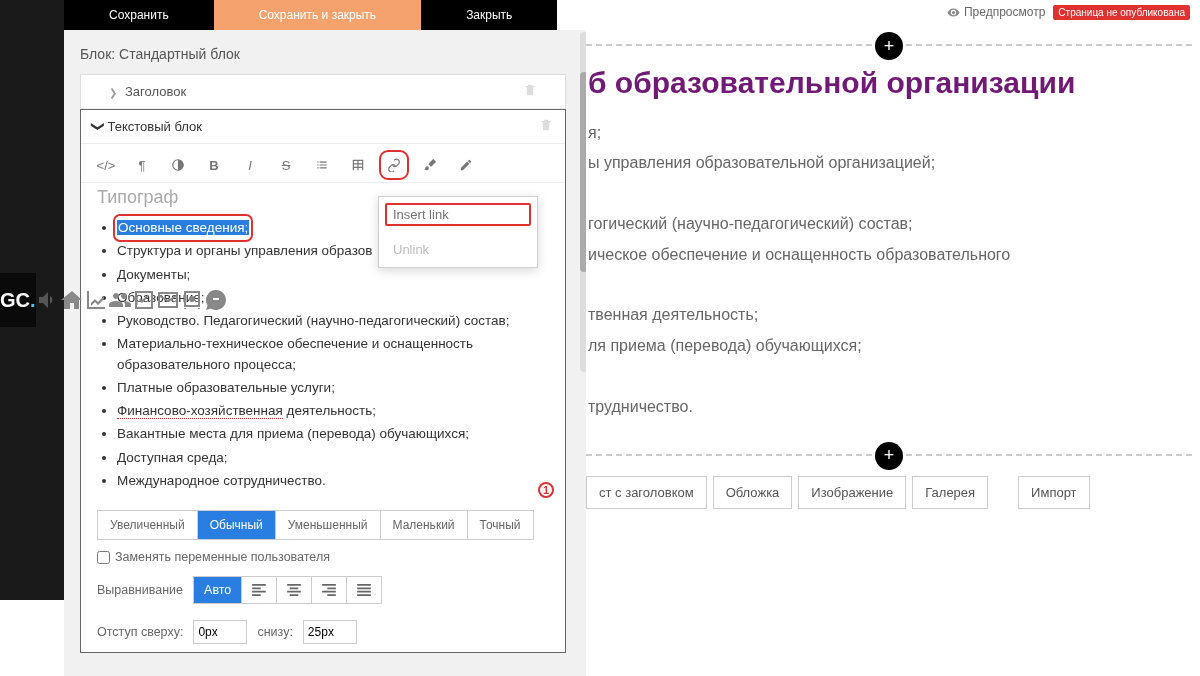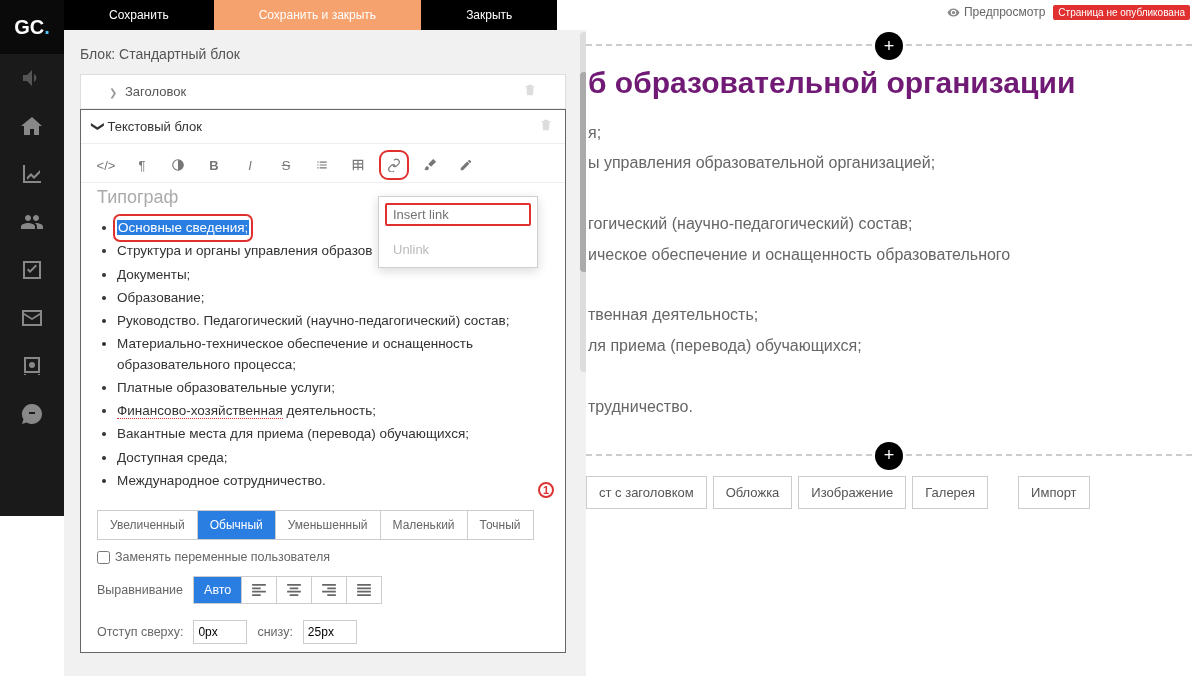--- a/index.html
+++ b/index.html
@@ -1,18 +1,18 @@
 <!DOCTYPE html>
 <html><head>
 <meta charset="utf-8">
 <style>
 * { box-sizing: border-box; margin: 0; padding: 0; }
 body { font-family: Arial, sans-serif; font-size: 13px; color: #333; background: #fff; overflow: hidden; width: 1200px; height: 676px; position: relative; }
 
-.left-nav { position: absolute; left: 0; top: 0; width: 64px; height: 516px; background: #1a1a1a; display: flex; flex-direction: column; align-items: center; z-index: 10; }
+.left-nav { position: absolute; left: 0; top: 0; width: 64px; height: 600px; background: #1a1a1a; display: flex; flex-direction: row; align-items: center; z-index: 10; }
 .logo { width: 64px; height: 54px; display: flex; align-items: center; justify-content: center; background: #0a0a0a; }
 .logo-text { font-size: 20px; font-weight: bold; color: #fff; }
 .logo-text .g { color: #fff; } .logo-text .c { color: #fff; } .logo-text .dot { color: #4fc3f7; }
 .nav-item { width: 64px; height: 48px; display: flex; align-items: center; justify-content: center; color: #aaa; cursor: pointer; }
 .nav-item svg { width: 24px; height: 24px; fill: #888; }
 .nav-item.speaker svg { fill: #555; }
 
 .top-bar { position: absolute; left: 64px; top: 0; height: 30px; background: #000; display: flex; z-index: 5; }
 .top-btn { padding: 0 45px; height: 30px; line-height: 30px; color: #fff; font-size: 12px; cursor: pointer; text-align: center; }
 .top-btn.save-close { background: #f5a26e; }

